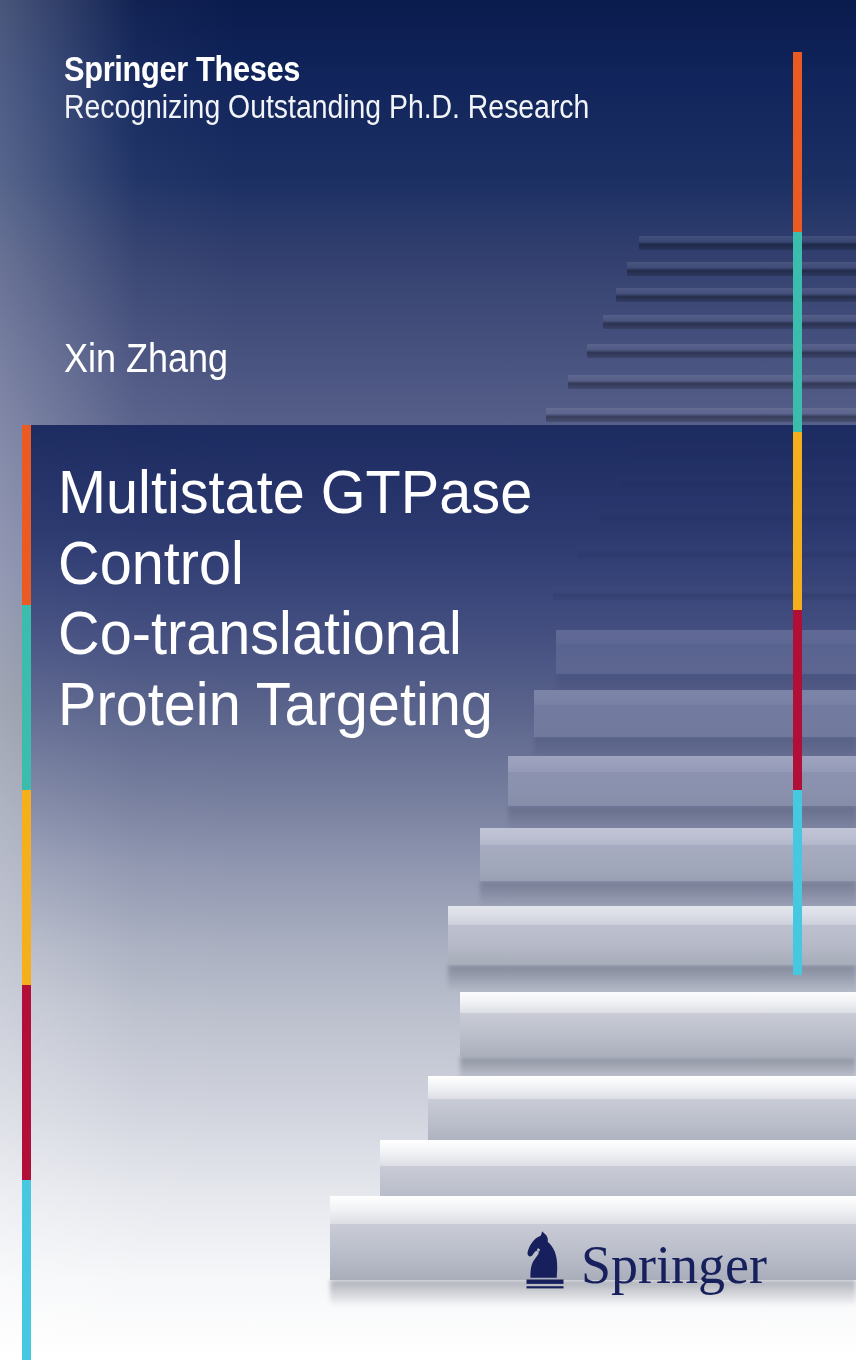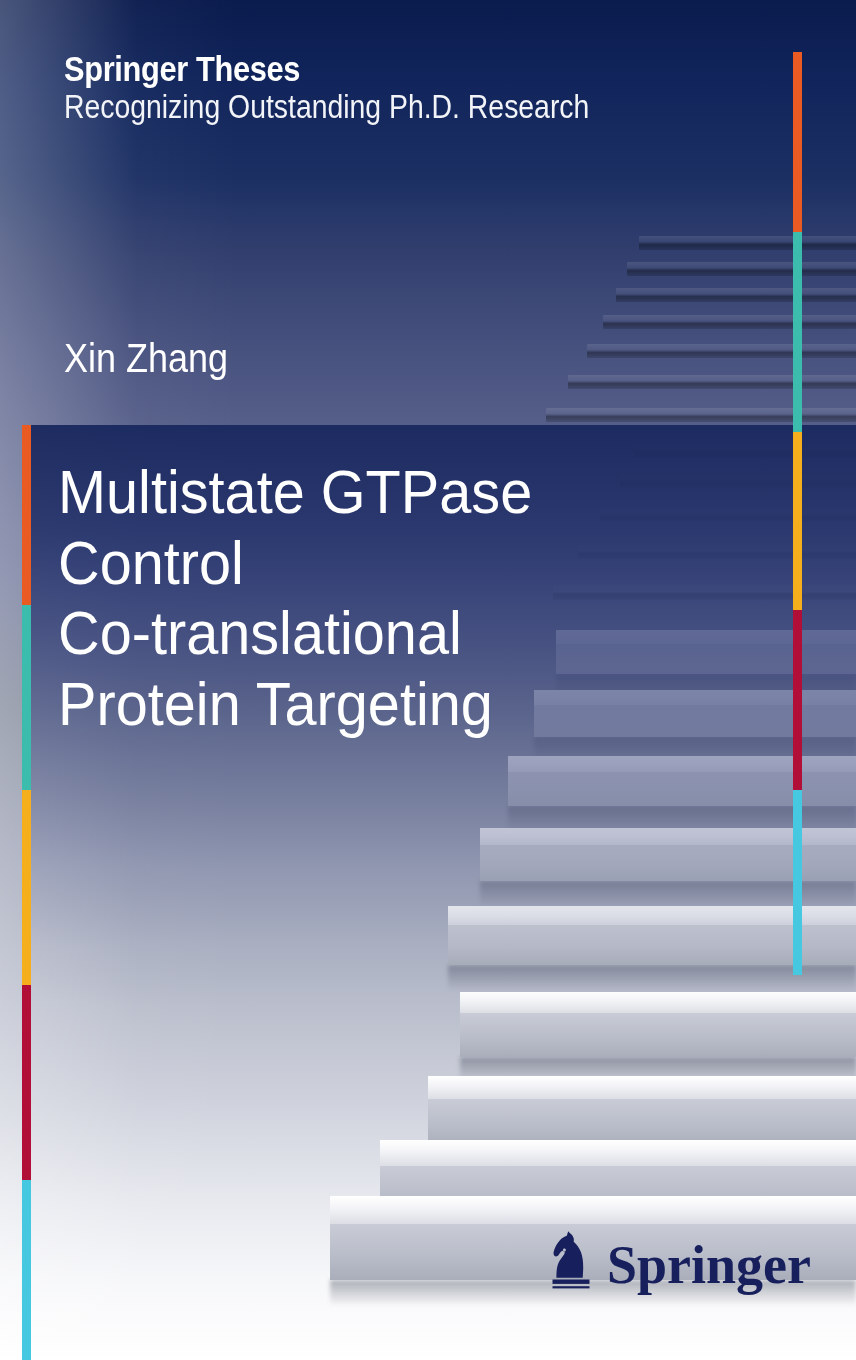--- a/index.html
+++ b/index.html
@@ -134,22 +134,22 @@
     transform-origin:left top;
   }
   .title-line{white-space:nowrap;}
 
   
   .rule{position:absolute;width:9px;}
   .rule-seg{position:absolute;left:0;width:9px;}
 
   
   .logo{
-    position:absolute;left:545px;top:1228px;
-    display:flex;align-items:flex-end;gap:10px;font-weight:bold;
+    position:absolute;left:519px;top:1228px;
+    display:flex;align-items:flex-end;gap:10px;
   }
   .logo-word{
     font-family:"Liberation Serif", serif;
     font-size:54px;
     color:#17205c;
     line-height:1;
     letter-spacing:0px;
   }
   .logo-knight{width:52px;height:64px;display:block;}
 </style>

